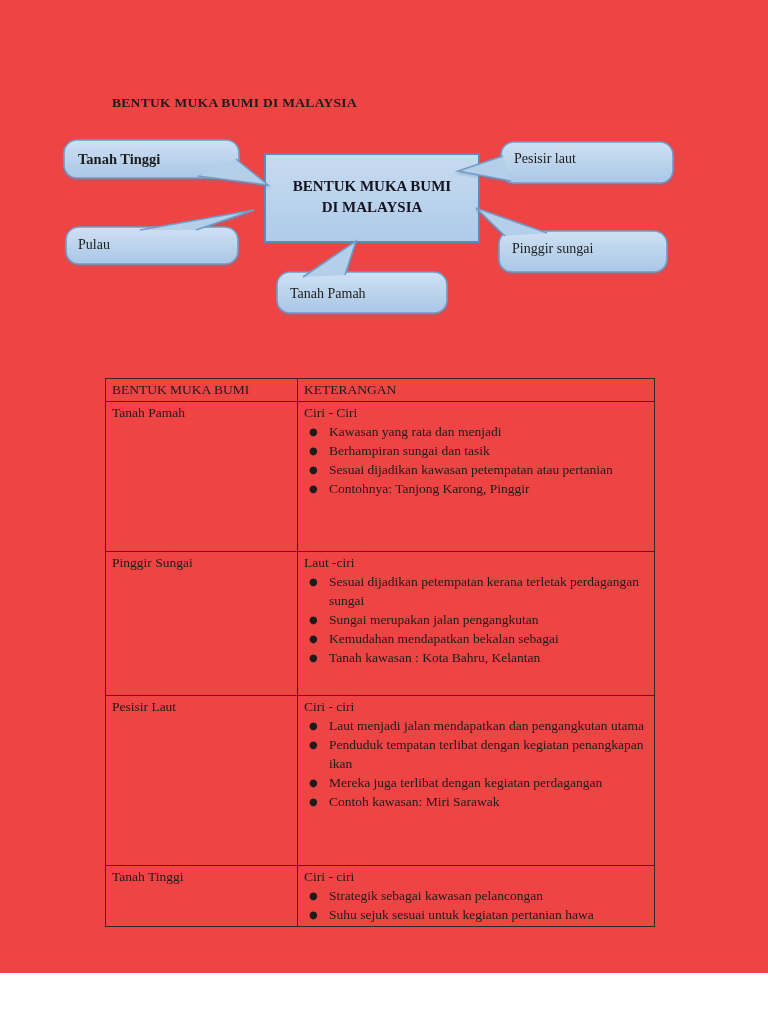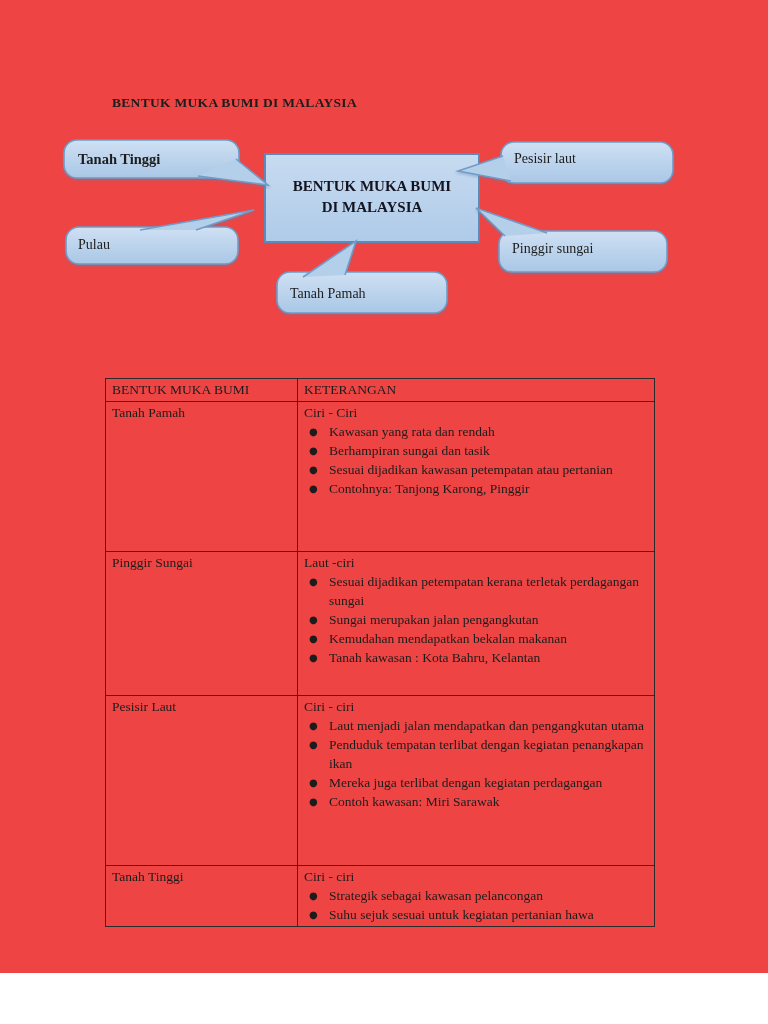--- a/index.html
+++ b/index.html
@@ -151,21 +151,21 @@
       <th>KETERANGAN</th>
     </tr>
 
     <tr class="row-1">
       <td>Tanah Pamah</td>
       <td>
         <div class="ciri">Ciri - Ciri</div>
         <ul class="pts">
           <li>
                 <span class="dot">●</span>
-                <span class="pt">Kawasan yang rata dan rendah</span>
+                <span class="pt">Kawasan yang rata dan menjadi</span>
               </li>
           <li>
                 <span class="dot">●</span>
                 <span class="pt">Berhampiran sungai dan tasik</span>
               </li>
           <li>
                 <span class="dot">●</span>
                 <span class="pt">Sesuai dijadikan kawasan petempatan atau pertanian</span>
               </li>
           <li>
@@ -184,21 +184,21 @@
           <li>
                 <span class="dot">●</span>
                 <span class="pt">Sesuai dijadikan petempatan kerana terletak perdagangan sungai</span>
               </li>
           <li>
                 <span class="dot">●</span>
                 <span class="pt">Sungai merupakan jalan pengangkutan</span>
               </li>
           <li>
                 <span class="dot">●</span>
-                <span class="pt">Kemudahan mendapatkan bekalan makanan</span>
+                <span class="pt">Kemudahan mendapatkan bekalan sebagai</span>
               </li>
           <li>
                 <span class="dot">●</span>
                 <span class="pt">Tanah kawasan : Kota Bahru, Kelantan</span>
               </li>
         </ul>
       </td>
     </tr>
 
     <tr class="row-3">

